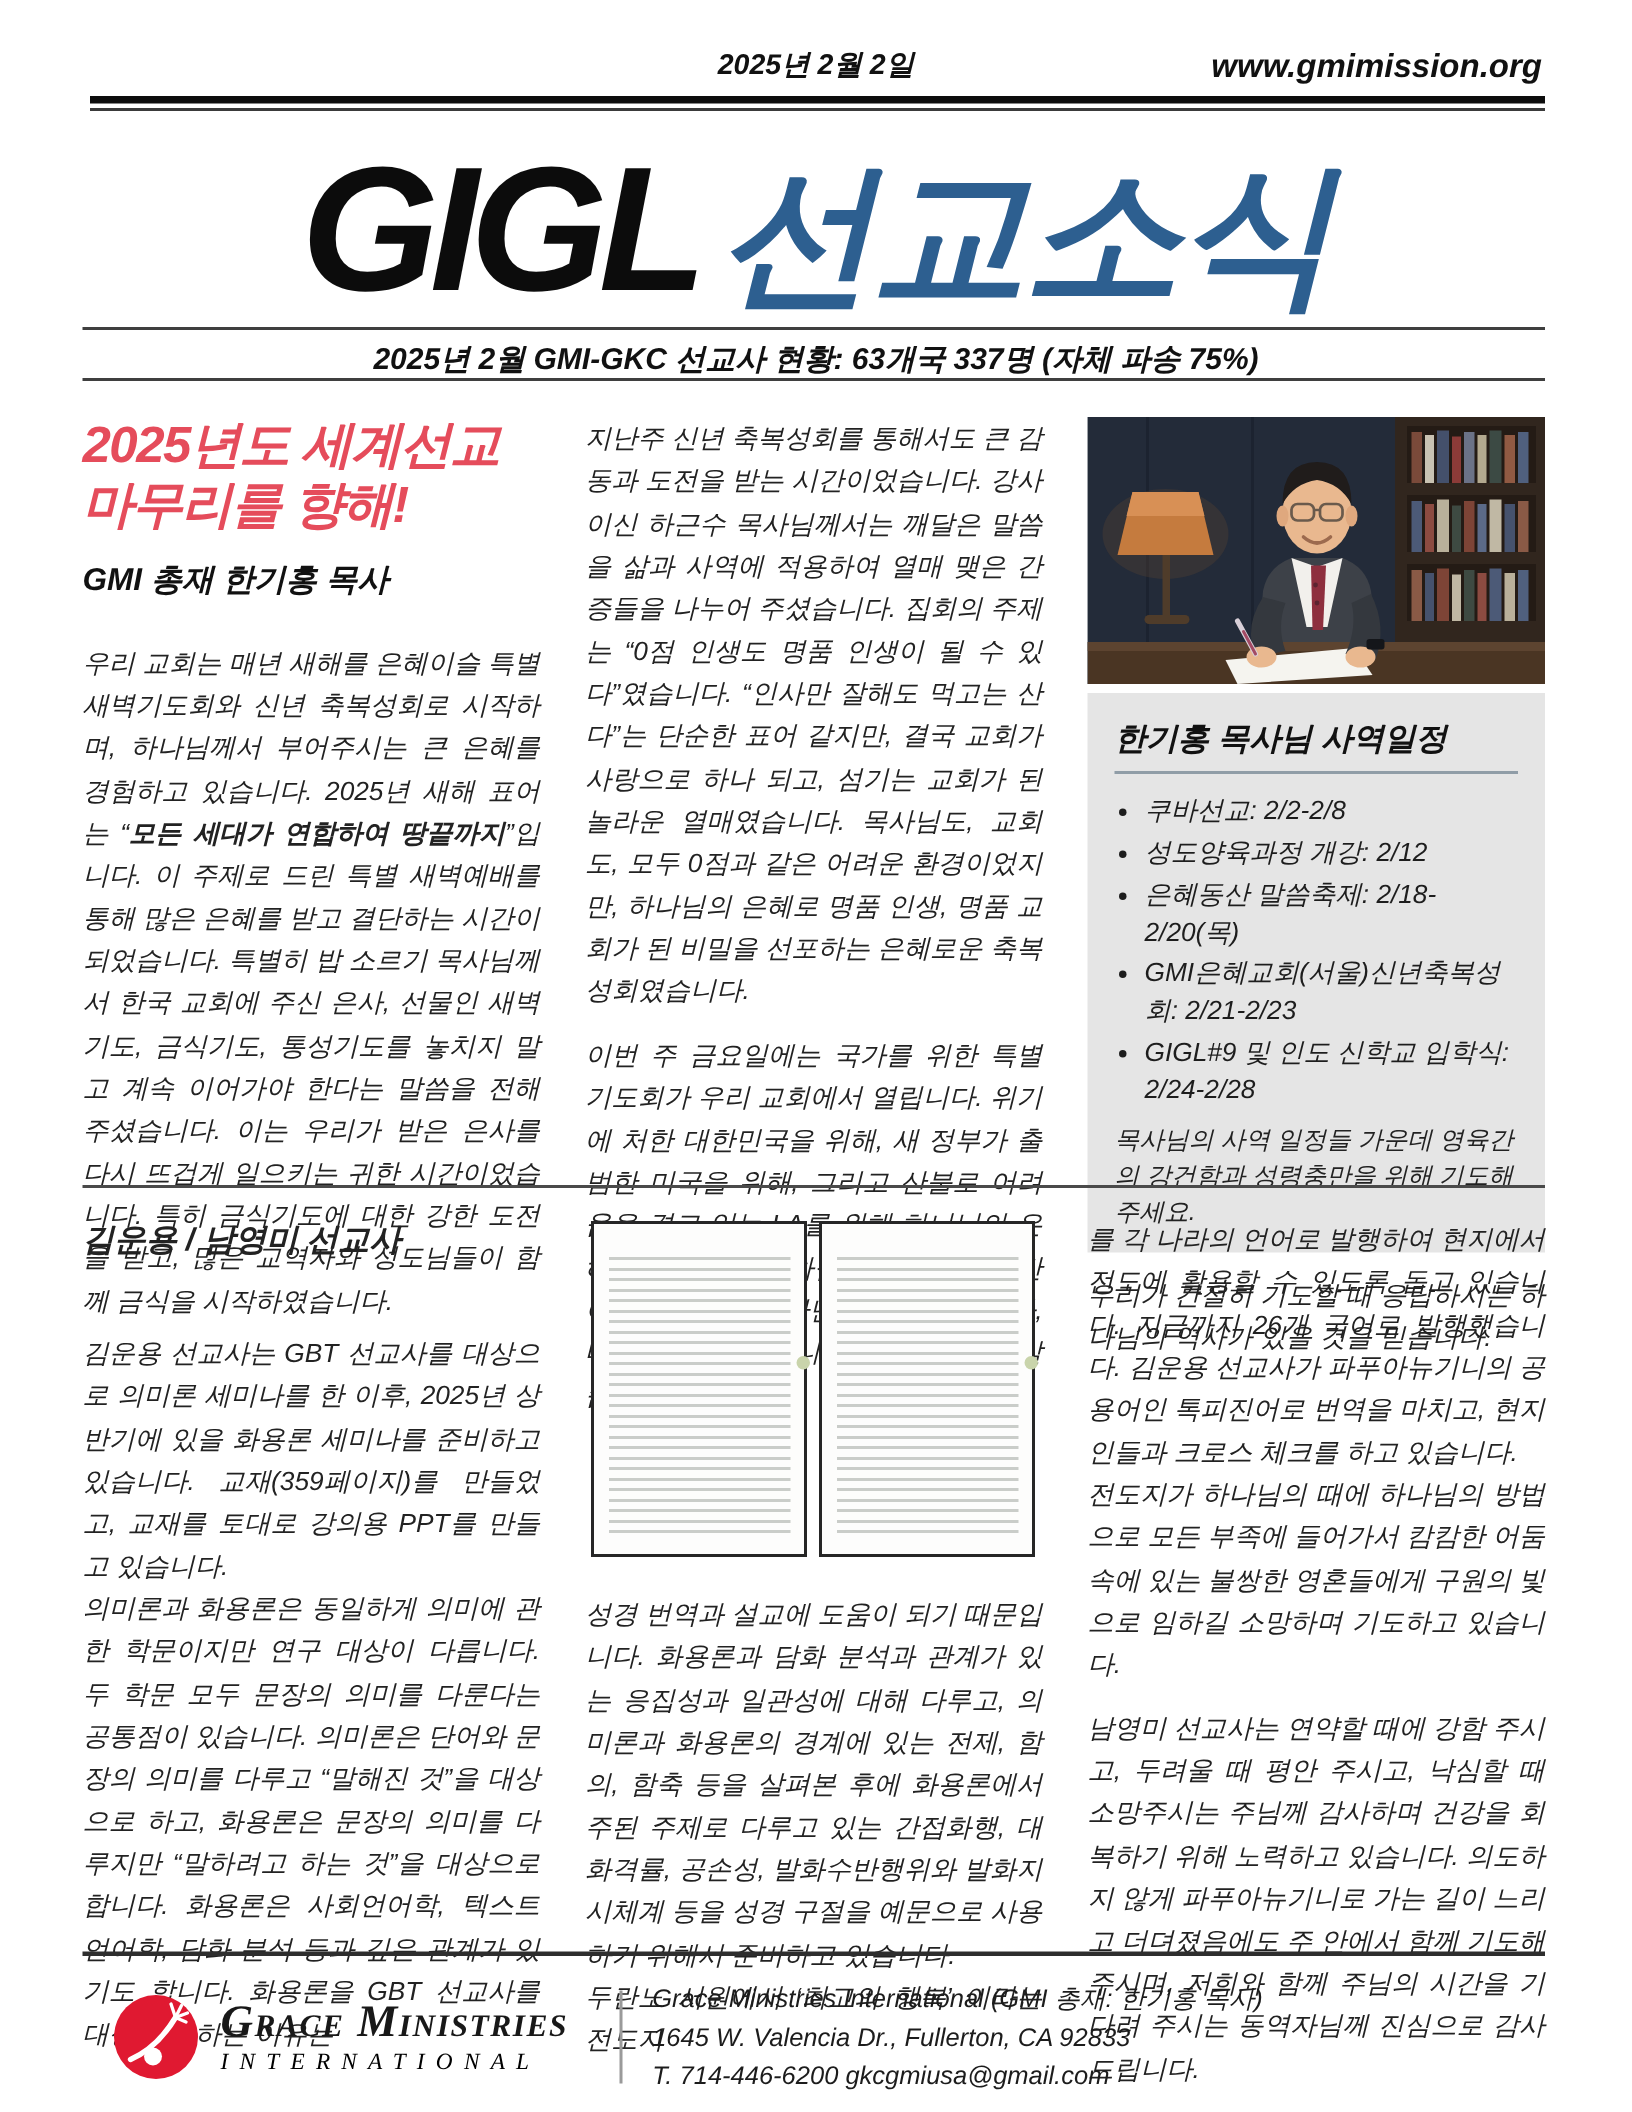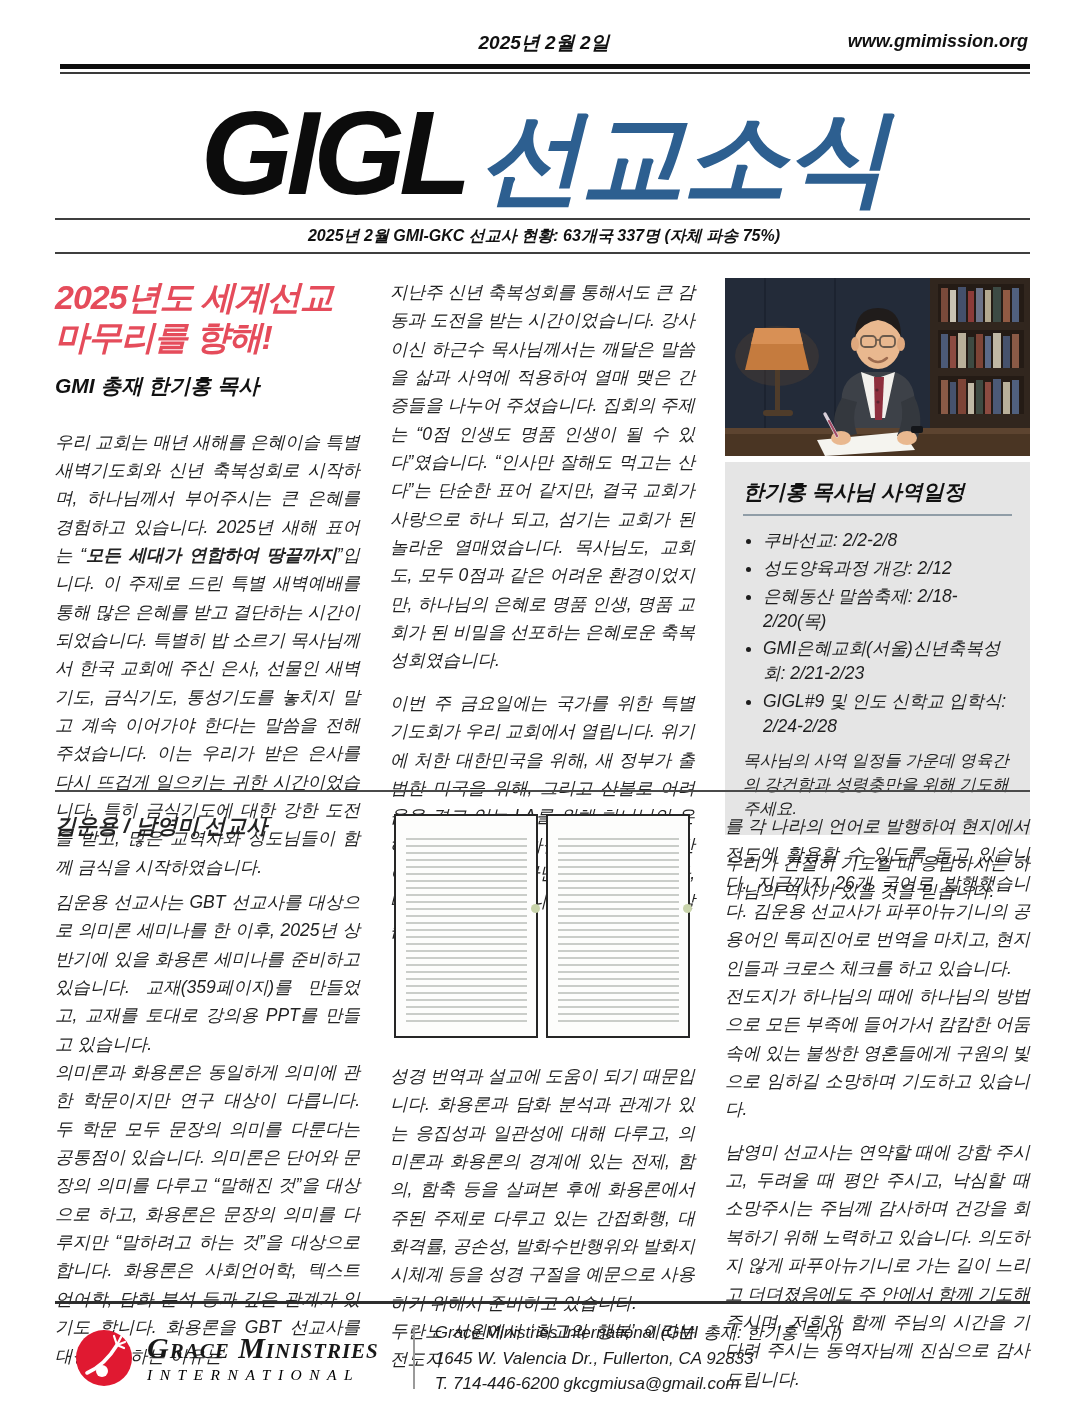--- a/index.html
+++ b/index.html
@@ -2,28 +2,28 @@
 <html><head>
 <meta charset="utf-8">
 <style>
   html,body{margin:0;padding:0;background:#e9e9e9;}
   .page{
     position:relative;width:1088px;height:1408px;margin:0 auto;background:#ffffff;
     font-family:"Liberation Sans","DejaVu Sans",sans-serif;color:#1a1a1a;overflow:hidden;font-style:italic;
   }
   
   .hdr-date{position:absolute;top:30px;left:0;width:100%;text-align:center;font-size:19px;font-weight:700;color:#111;}
-  .hdr-url{position:absolute;top:31px;right:60px;font-size:18px;font-weight:700;color:#111;text-decoration:none;}
+  .hdr-url{position:absolute;top:31px;right:60px;font-size:22px;font-weight:700;color:#111;text-decoration:none;}
   .rule-thick{position:absolute;left:60px;right:58px;height:5px;background:#0d0d0d;top:64px;}
   .rule-thin-under{position:absolute;left:60px;right:58px;height:2px;background:#3a3a3a;top:72px;}
   .masthead{position:absolute;top:84px;left:0;width:100%;height:128px;display:flex;justify-content:center;align-items:flex-end;gap:14px;}
   .masthead .mh-black{font-size:118px;font-weight:700;letter-spacing:-6px;color:#0c0c0c;line-height:1;}
   .masthead .mh-blue{font-size:104px;font-weight:700;letter-spacing:-2px;color:#2d5f90;line-height:1.05;}
   .rule-a{position:absolute;left:55px;right:58px;height:2px;background:#3f3f3f;top:218px;}
-  .stats{position:absolute;top:226px;left:0;width:100%;text-align:center;font-size:16px;font-weight:700;color:#111;}
+  .stats{position:absolute;top:226px;left:0;width:100%;text-align:center;font-size:20px;font-weight:700;color:#111;}
   .rule-b{position:absolute;left:55px;right:58px;height:2px;background:#3f3f3f;top:252px;}
   
   .cols{position:absolute;left:55px;width:975px;display:grid;grid-template-columns:305px 305px 305px;column-gap:30px;}
   #sec1{top:278px;}
   #sec2{top:812px;}
   .body-txt{font-size:17.5px;line-height:1.62;text-align:justify;color:#222;margin:0 0 14px 0;}
   .headline-red{font-size:34px;line-height:1.17;font-weight:700;color:#e54c5b;letter-spacing:-1px;margin:0 0 14px 0;}
   .byline{font-size:21px;font-weight:700;color:#111;margin:0 0 28px 0;}
   .headline-blue{font-size:45px;line-height:1.05;font-weight:700;color:#1e56a0;letter-spacing:-2px;margin:0 0 10px 0;}
   .byline2{font-size:21px;font-weight:700;color:#222;margin:0 0 48px 0;}

